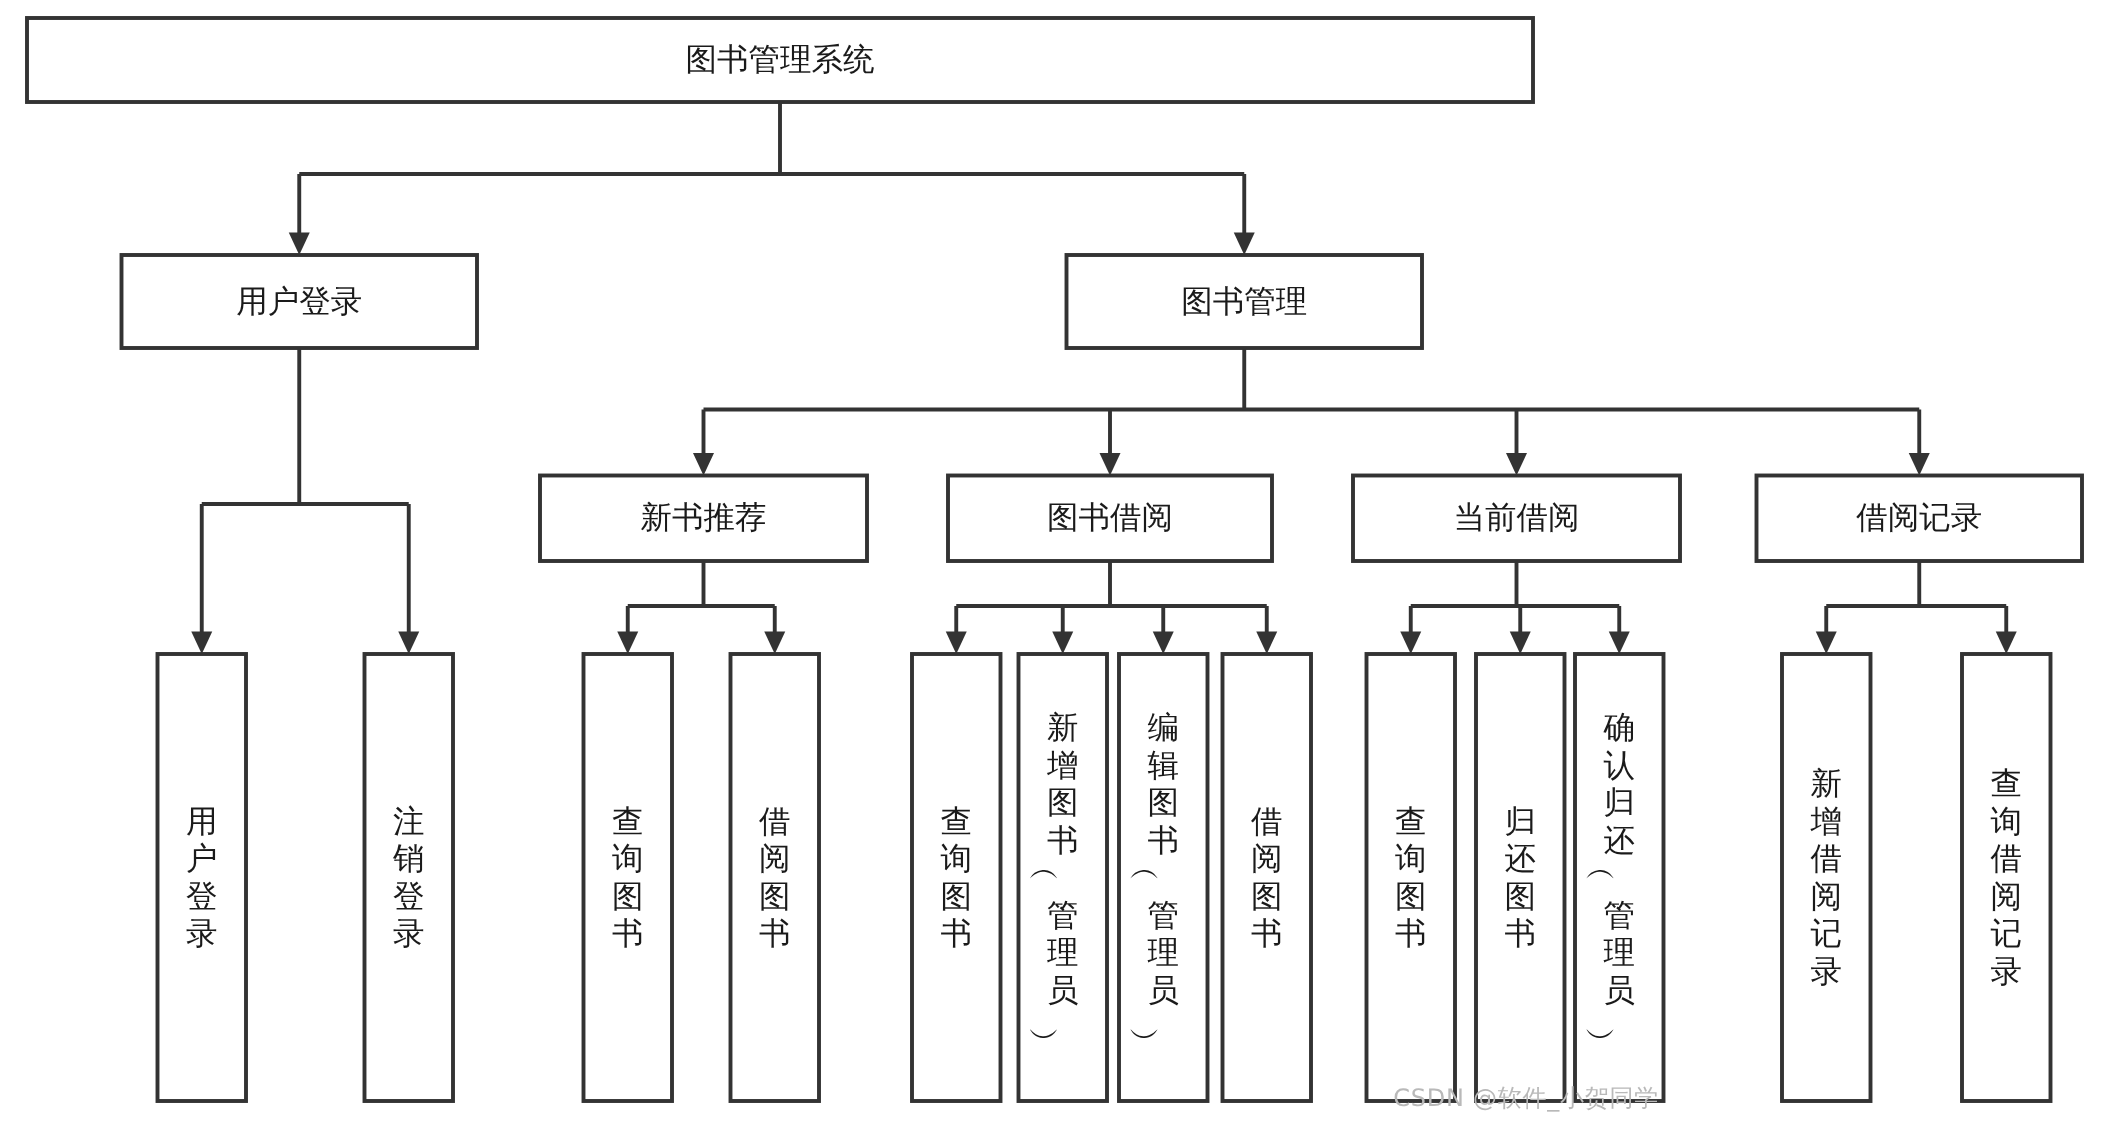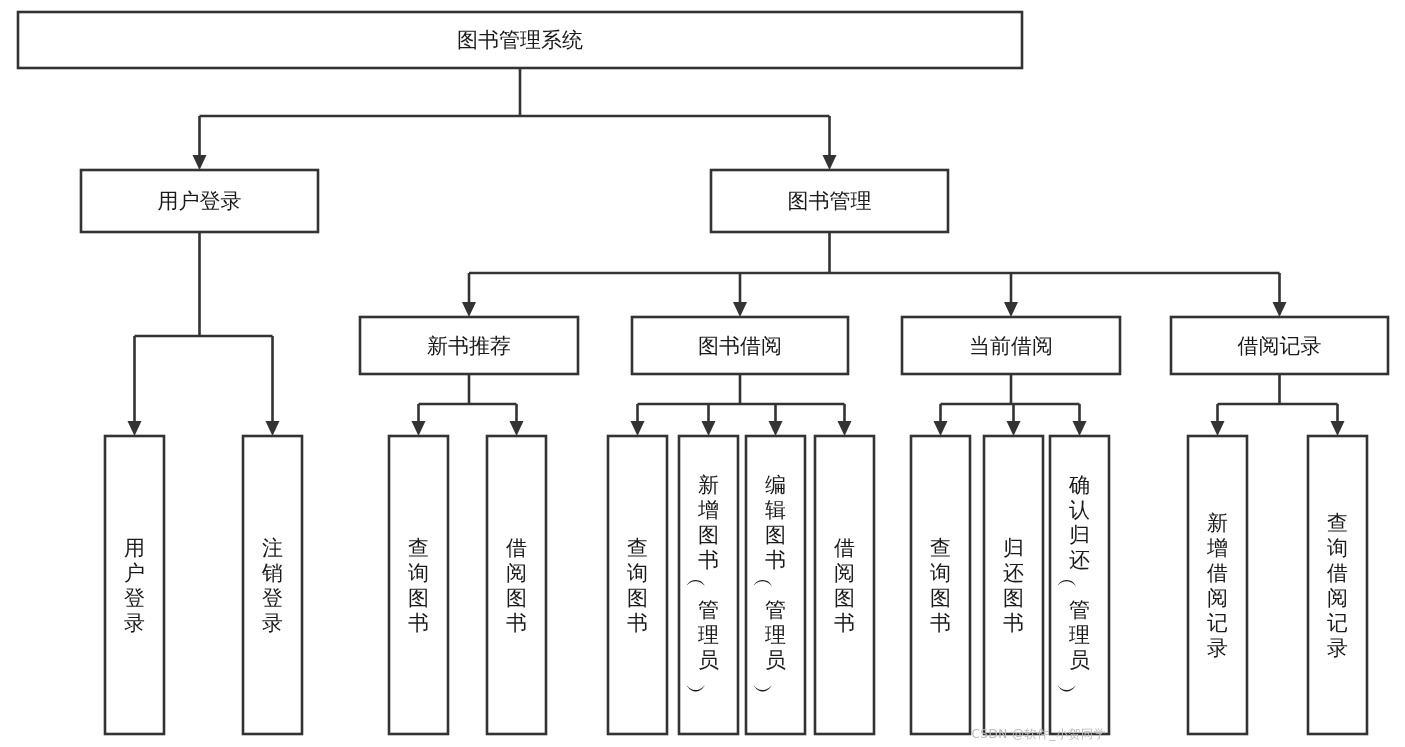--- a/index.html
+++ b/index.html
@@ -51,21 +51,21 @@
     font-family: "DejaVu Sans", "Liberation Sans", sans-serif;
     font-size: 21px;
     fill: #1a1a1a;
     text-anchor: middle;
   }
   .watermark {
     position: absolute;
     right: 8px;
     bottom: 4px;
     font-family: "DejaVu Sans", "Liberation Sans", sans-serif;
-    font-size: 12px;
+    font-size: 16px;
     color: #b9b9b9;
     white-space: nowrap;
     letter-spacing: 0.5px;
     user-select: none;
   }
 </style>
 </head>
 <body>
 
 <div id="diagram-root">

